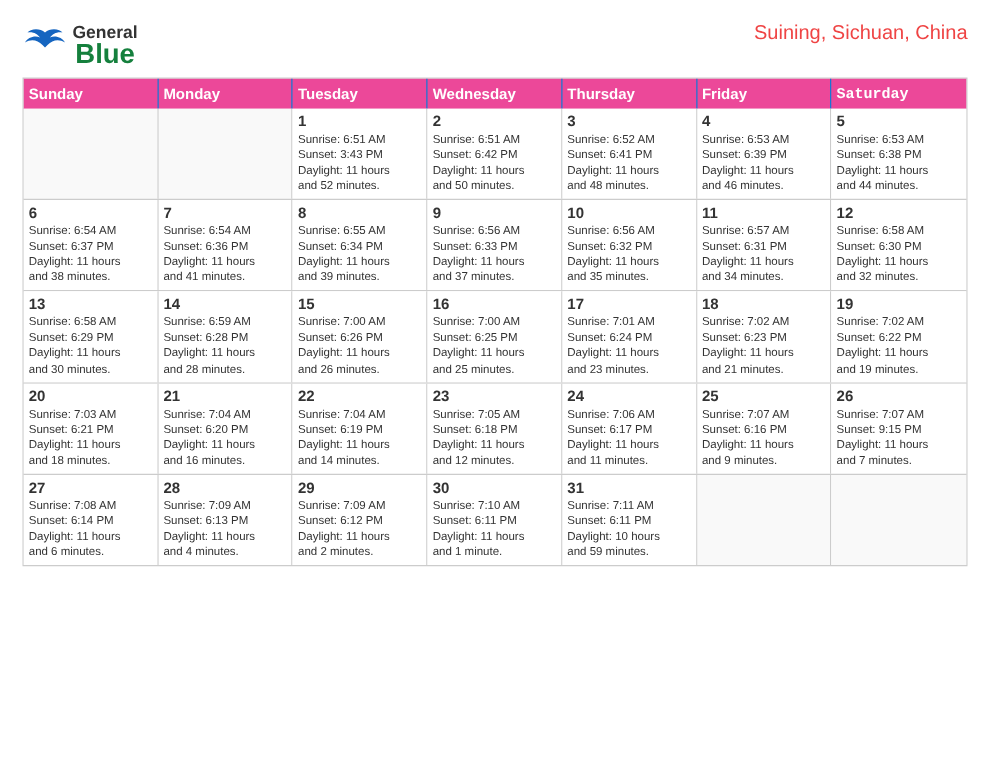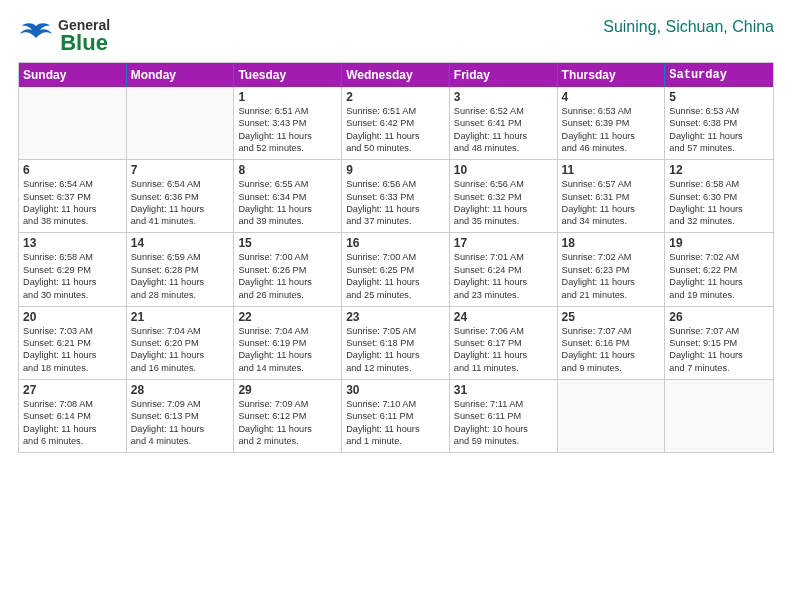--- a/index.html
+++ b/index.html
@@ -27,32 +27,32 @@
       text-align: right;
     }
     .month-title {
       font-size: 38px;
       font-weight: bold;
       color: #333;
       line-height: 1.1;
     }
     .subtitle {
       font-size: 16px;
-      color: #0f766e;
+      color: #ef4444;
     }
     .calendar {
       flex: 1;
       display: flex;
       flex-direction: column;
       border: 1px solid #ccc;
     }
     .cal-header {
       display: grid;
       grid-template-columns: repeat(7, 1fr);
-      background: #a21caf;
+      background: #ec4899;
     }
     .cal-header-cell {
       color: #fff;
       font-size: 12px;
       font-weight: bold;
       padding: 5px 4px;
       text-align: left;
       border-right: 1px solid #1976d2;
     }
     .cal-header-cell:last-child { border-right: none; font-family: Liberation Mono, monospace; }
@@ -132,22 +132,22 @@
       <div class="subtitle">Suining, Sichuan, China</div>
     </div>
   </div>
 
   <div class="calendar">
     <div class="cal-header">
     <div class="cal-header-cell">Sunday</div>
         <div class="cal-header-cell">Monday</div>
         <div class="cal-header-cell">Tuesday</div>
         <div class="cal-header-cell">Wednesday</div>
+        <div class="cal-header-cell">Thursday</div>
         <div class="cal-header-cell">Friday</div>
-        <div class="cal-header-cell">Thursday</div>
         <div class="cal-header-cell">Saturday</div>
       </div>
     <div class="cal-body">
     <div class="cal-row">
           <div class="cal-cell empty"></div>
           <div class="cal-cell empty"></div>
           <div class="cal-cell">
             <span class="day-num">1</span>
             <span class="cell-line">Sunrise: 6:51 AM</span>
             <span class="cell-line">Sunset: 3:43 PM</span>
@@ -173,21 +173,21 @@
             <span class="cell-line">Sunrise: 6:53 AM</span>
             <span class="cell-line">Sunset: 6:39 PM</span>
             <span class="cell-line">Daylight: 11 hours</span>
             <span class="cell-line">and 46 minutes.</span>
           </div>
           <div class="cal-cell">
             <span class="day-num">5</span>
             <span class="cell-line">Sunrise: 6:53 AM</span>
             <span class="cell-line">Sunset: 6:38 PM</span>
             <span class="cell-line">Daylight: 11 hours</span>
-            <span class="cell-line">and 57 minutes.</span>
+            <span class="cell-line">and 44 minutes.</span>
           </div>
         </div>
         <div class="cal-row">
           <div class="cal-cell">
             <span class="day-num">6</span>
             <span class="cell-line">Sunrise: 6:54 AM</span>
             <span class="cell-line">Sunset: 6:37 PM</span>
             <span class="cell-line">Daylight: 11 hours</span>
             <span class="cell-line">and 38 minutes.</span>
           </div>

